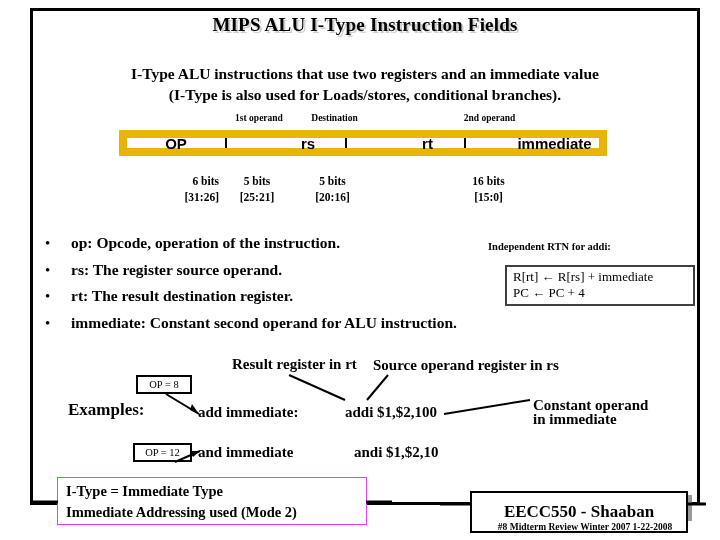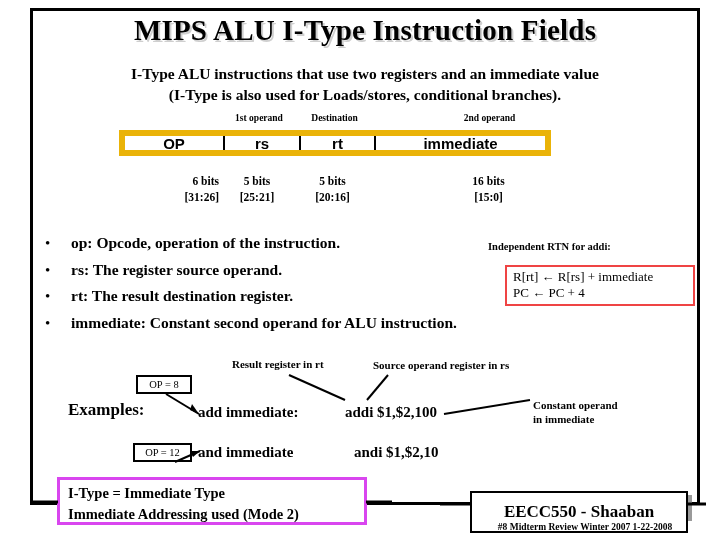--- a/index.html
+++ b/index.html
@@ -5,31 +5,31 @@
   html,body{margin:0;padding:0;background:#ffffff;}
   body{width:720px;height:540px;overflow:hidden;
        font-family:"Liberation Serif","DejaVu Serif",serif;color:#000;}
   #slide{position:relative;width:720px;height:540px;}
 
   
   .frame{position:absolute;left:30px;top:8px;width:670px;height:497px;
          border:3px solid #000;box-sizing:border-box;}
 
   .title{position:absolute;left:30px;top:14px;width:670px;text-align:center;
-         font-size:29px;font-weight:bold;letter-spacing:.2px;
+         font-size:19px;font-weight:bold;letter-spacing:.2px;
          text-shadow:2px 2px 0 #cfcfcf;}
   .subtitle{position:absolute;left:40px;top:63px;width:650px;text-align:center;
             font-size:15.5px;font-weight:bold;line-height:21px;}
 
   
   .fieldlabels{position:absolute;top:113px;left:0;width:720px;height:14px;}
   .fieldlabels span{position:absolute;font-size:9.5px;font-weight:bold;
                     text-align:center;white-space:nowrap;}
-  .ftable{position:absolute;left:119px;top:130px;width:432px;height:26px;
-          border:6px solid #eab308;box-sizing:border-box;display:flex;}
+  .ftable{position:absolute;left:119px;top:130px;width:488px;height:26px;
+          border:8px solid #eab308;box-sizing:border-box;display:flex;gap:44px;}
   .ftable .cell{border-right:2px solid #000;box-sizing:border-box;
                 display:flex;align-items:center;justify-content:center;
                 font-family:"Liberation Sans","DejaVu Sans",sans-serif;
                 font-size:15px;font-weight:bold;}
   .ftable .cell:last-child{border-right:none;}
   .c-op{width:100px;}
   .c-rs{width:76px;}
   .c-rt{width:75px;}
   .c-imm{flex:1;}
 
@@ -40,48 +40,48 @@
   
   .bullets{position:absolute;left:45px;top:234px;width:430px;}
   .brow{display:flex;align-items:baseline;margin-bottom:8.5px;}
   .bdot{width:26px;font-size:15px;line-height:18px;}
   .btxt{font-size:15.5px;font-weight:bold;line-height:18px;white-space:nowrap;}
 
   
   .rtn-cap{position:absolute;left:488px;top:241px;font-size:10.5px;font-weight:bold;
            white-space:nowrap;}
   .rtn-box{position:absolute;left:505px;top:265px;width:190px;
-           border:2px solid #ef4444;box-sizing:border-box;padding:2px 6px 3px 6px;}
+           border:2px solid #404040;box-sizing:border-box;padding:2px 6px 3px 6px;}
   .rtn-box div{font-size:13px;line-height:16px;white-space:nowrap;}
   .arrow{font-size:13px;}
 
   
   .opbox{position:absolute;border:2px solid #000;box-sizing:border-box;
          display:flex;align-items:center;justify-content:center;
          font-size:10.5px;white-space:nowrap;}
   .op8{left:136px;top:375px;width:56px;height:19px;}
   .op12{left:133px;top:443px;width:59px;height:19px;}
 
   .examples-word{position:absolute;left:68px;top:400px;font-size:17px;font-weight:bold;}
   .ex-name{position:absolute;font-size:15px;font-weight:bold;white-space:nowrap;}
   .ex-code{position:absolute;font-size:15px;font-weight:bold;white-space:nowrap;}
   .ex1-name{left:198px;top:404px;}
   .ex1-code{left:345px;top:404px;}
   .ex2-name{left:198px;top:444px;}
   .ex2-code{left:354px;top:444px;}
 
-  .anno{position:absolute;font-size:11px;font-weight:bold;line-height:14px;
+  .anno{position:absolute;font-size:15px;font-weight:bold;line-height:14px;
         white-space:nowrap;}
   .an-rt{left:232px;top:357px;}
   .an-rs{left:373px;top:358px;}
   .an-const{left:533px;top:398px;}
 
   
   .defbox{position:absolute;left:57px;top:477px;width:310px;height:48px;
-          border:3px solid #d946ef;box-sizing:border-box;background:#fff;
+          border:1px solid #d946ef;box-sizing:border-box;background:#fff;
           padding:3px 0 0 8px;}
   .defbox div{font-size:14.5px;font-weight:bold;line-height:21px;white-space:nowrap;}
 
   
   .foot-shadow{position:absolute;left:474px;top:495px;width:218px;height:26px;
                background:#9a9a9a;}
   .footer{position:absolute;left:470px;top:491px;width:218px;height:42px;
           border:2px solid #000;background:#fff;box-sizing:border-box;
           display:flex;align-items:center;justify-content:center;
           font-size:17px;font-weight:bold;}

